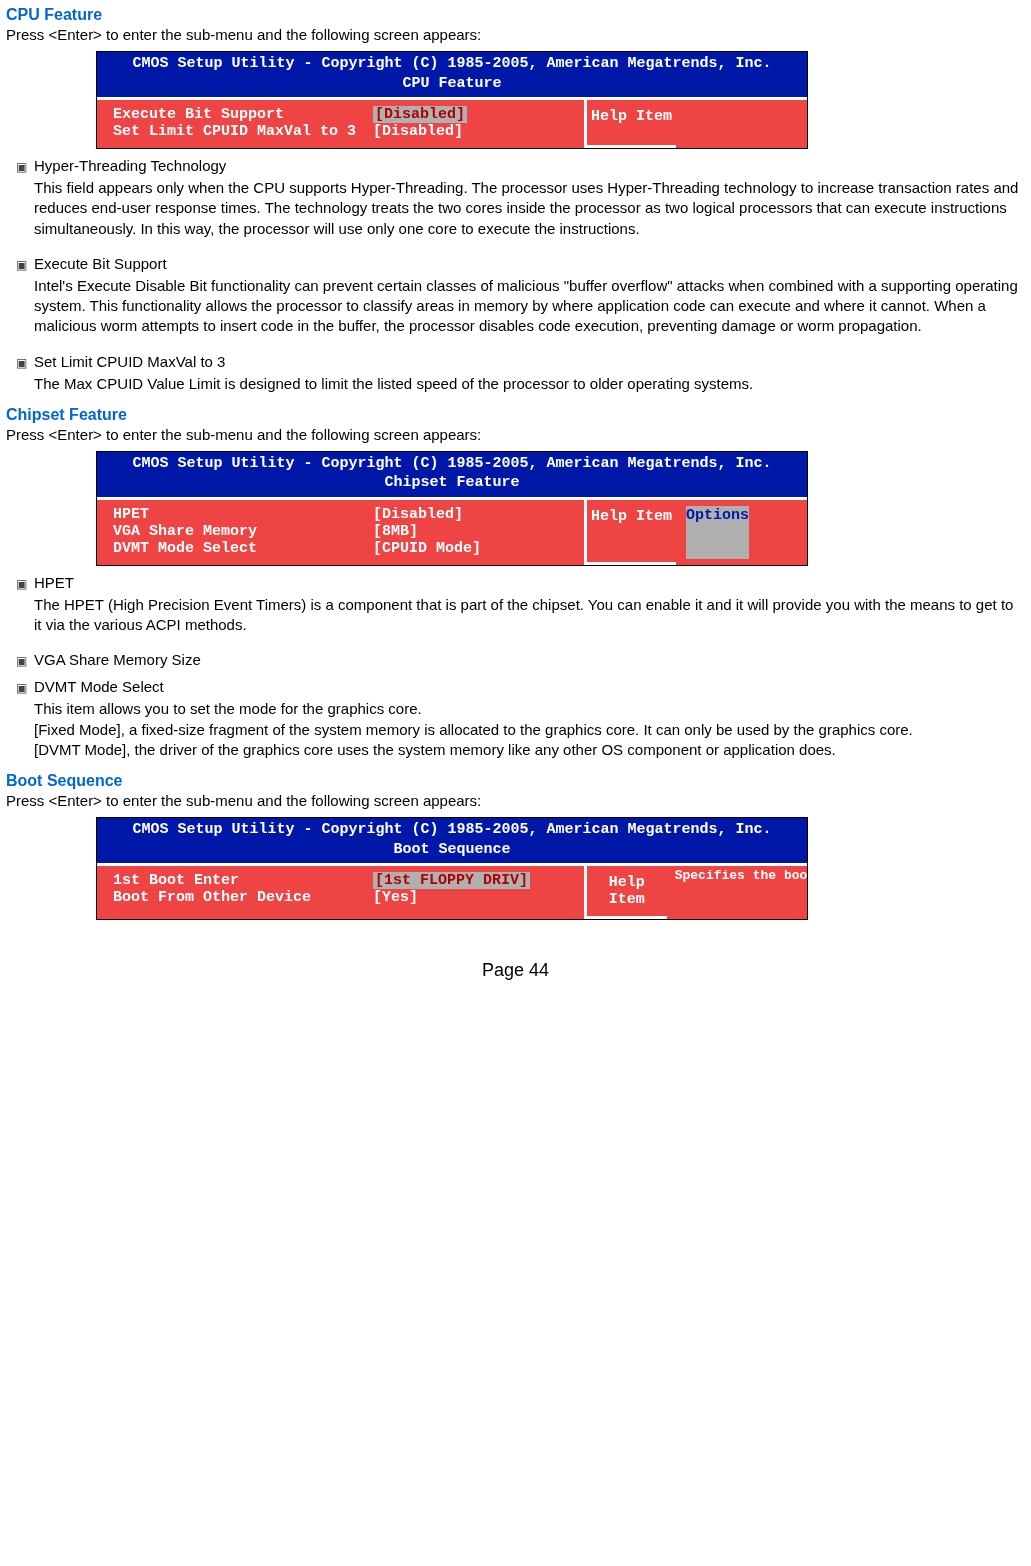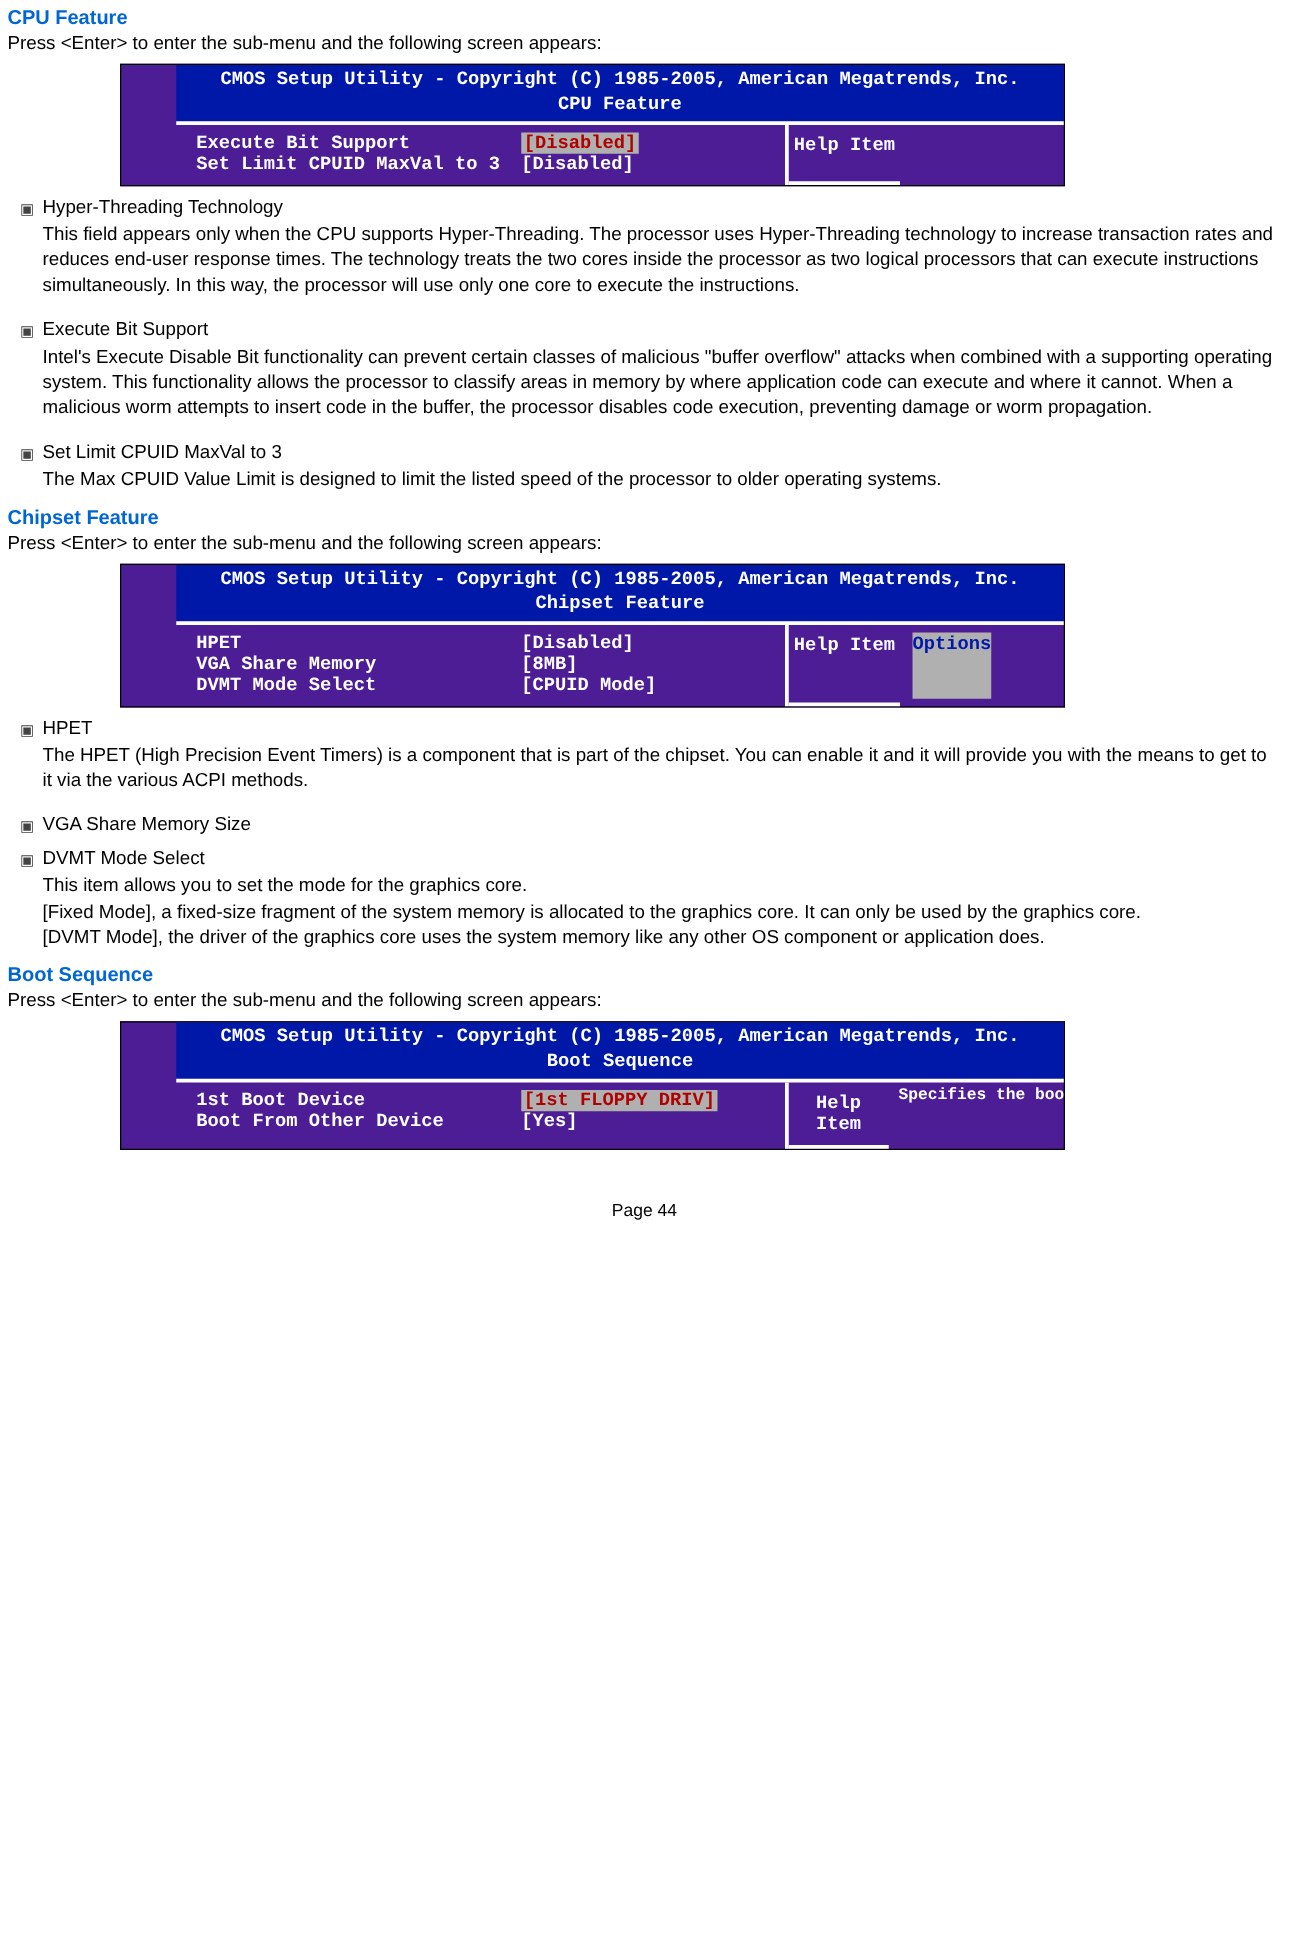--- a/index.html
+++ b/index.html
@@ -18,26 +18,25 @@
     font-size: 16px;
     margin: 0 0 2px 0;
   }
   .intro {
     margin: 0 0 8px 0;
   }
   .bios-box {
     width: 710px;
     margin: 4px 0 8px 90px;
     border: 1px solid #000;
-    background: #4c1d95;
+    background: #ef4444;
     font-family: "Courier New", monospace;
     font-weight: bold;
     font-size: 15px;
     color: #fff;
-    padding-left: 44px;
   }
   .bios-header {
     background: #0018a8;
     color: #fff;
     text-align: center;
     padding: 2px 0 4px 0;
     line-height: 1.3;
   }
   .bios-body {
     display: flex;
@@ -105,21 +104,21 @@
   .bullet-title {
     margin: 0 0 4px 0;
   }
   .bullet-text {
     margin: 0 0 10px 0;
     line-height: 1.35;
   }
   .page-footer {
     text-align: center;
     margin-top: 40px;
-    font-size: 14px;
+    font-size: 18px;
   }
 </style>
 </head>
 <body>
 
 <div class="section-title">CPU Feature</div>
 <p class="intro">Press &lt;Enter&gt; to enter the sub-menu and the following screen appears:</p>
 
 <div class="bios-box">
   <div class="bios-header">
@@ -223,21 +222,21 @@
 <p class="intro">Press &lt;Enter&gt; to enter the sub-menu and the following screen appears:</p>
 
 <div class="bios-box">
   <div class="bios-header">
     <div>CMOS Setup Utility - Copyright (C) 1985-2005, American Megatrends, Inc.</div>
     <div>Boot Sequence</div>
   </div>
   <div class="bios-body">
     <div class="bios-left">
       <div class="bios-row">
-        <span class="bios-label">1st Boot Device</span>
+        <span class="bios-label">1st Boot Enter</span>
         <span class="bios-value sel">[1st FLOPPY DRIV]</span>
       </div>
       <div class="bios-row">
         <span class="bios-label">Boot From Other Device</span>
         <span class="bios-value">[Yes]</span>
       </div>
     </div>
     <div class="bios-right">
       <div class="bios-help">Help Item</div>
       <div class="bios-truncated">Specifies the boot</div>

